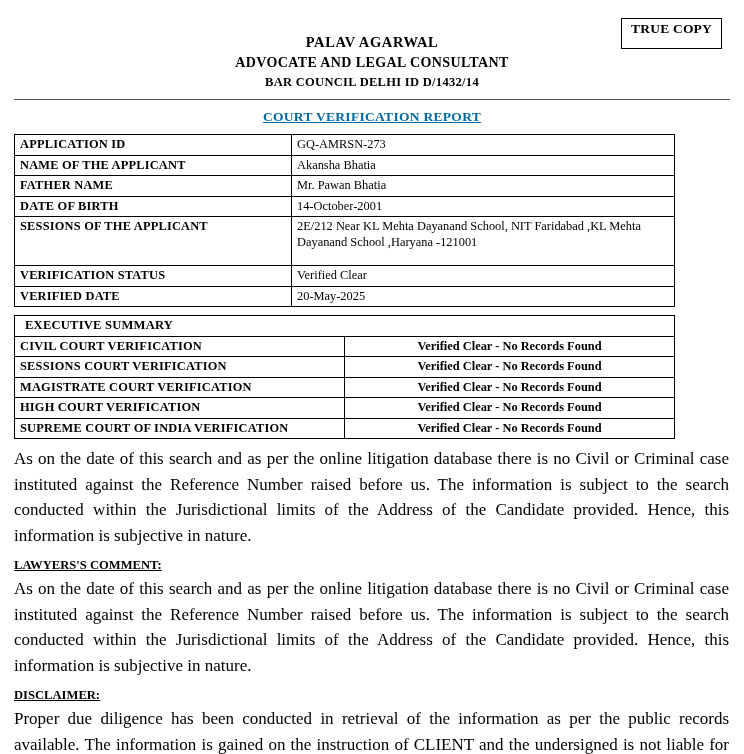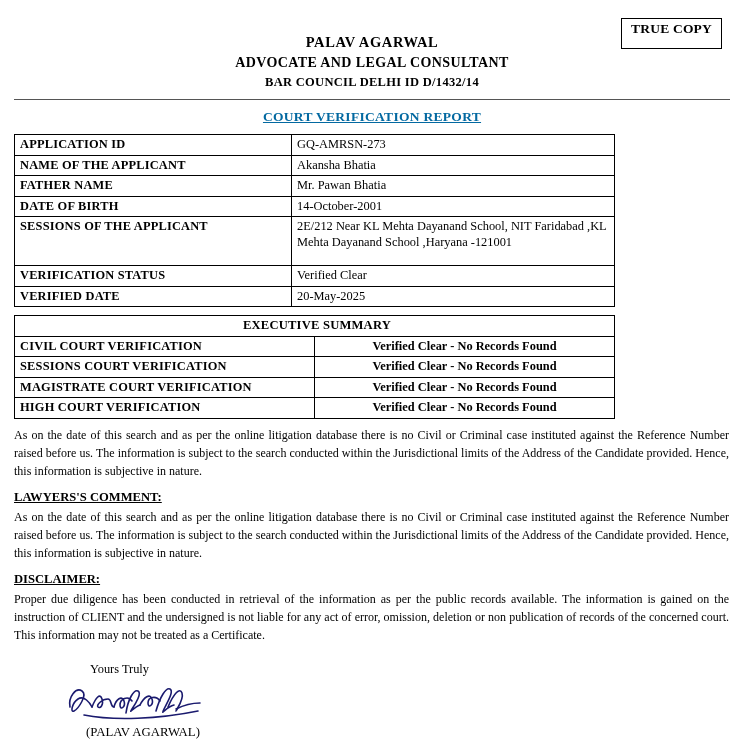--- a/index.html
+++ b/index.html
@@ -64,21 +64,21 @@
     font-size: 13.5px;
     color: #0369a1;
     text-decoration: underline;
     margin-top: 9px;
     margin-bottom: 9px;
     letter-spacing: .3px;
   }
   
   table {
     border-collapse: collapse;
-    width: 601px;
+    width: 661px;
     margin: 0 14px;
     table-layout: fixed;
   }
   table td, table th {
     border: 1px solid #000;
     padding: 2px 5px;
     font-size: 12.4px;
     vertical-align: top;
     line-height: 1.25;
   }
@@ -87,21 +87,20 @@
     font-weight: bold;
     letter-spacing: .2px;
   }
   .details-table td.value {
     font-weight: normal;
   }
   .addr-row td { height: 44px; }
 
   .summary-table { margin-top: 8px; }
   .summary-table .summary-head {
-    text-align: center;
     font-weight: bold;
     font-size: 12.6px;
     letter-spacing: .2px;
     padding-left: 10px;
   }
   .summary-table td.s-label {
     width: 266px;
     font-weight: bold;
     letter-spacing: .2px;
   }
@@ -116,21 +115,21 @@
   }
   .sec-title {
     font-weight: bold;
     font-size: 12.6px;
     text-decoration: underline;
     margin-top: 10px;
     margin-bottom: 3px;
   }
   .sec-title.first { margin-top: 4px; }
   .sec-body {
-    font-size: 12px;
+    font-size: 17px;
     line-height: 1.5;
     text-align: justify;
   }
   
   .sig-area {
     margin: 18px 14px 0 62px;
   }
   .yours {
     font-size: 12.4px;
     margin-bottom: 4px;
@@ -205,20 +204,24 @@
       <tr>
         <td class="s-label">SESSIONS COURT VERIFICATION</td>
         <td class="s-value">Verified Clear - No Records Found</td>
       </tr>
       <tr>
         <td class="s-label">MAGISTRATE COURT VERIFICATION</td>
         <td class="s-value">Verified Clear - No Records Found</td>
       </tr>
       <tr>
         <td class="s-label">HIGH COURT VERIFICATION</td>
+        <td class="s-value">Verified Clear - No Records Found</td>
+      </tr>
+      <tr>
+        <td class="s-label">SUPREME COURT OF INDIA VERIFICATION</td>
         <td class="s-value">Verified Clear - No Records Found</td>
       </tr>
     </tbody>
   </table>
 
   <div class="sections">
     <div class="sec-body">As on the date of this search and as per the online litigation database there is no Civil or Criminal case instituted against the Reference Number raised before us. The information is subject to the search conducted within the Jurisdictional limits of the Address of the Candidate provided. Hence, this information is subjective in nature.</div>
 
     <div class="sec-title">LAWYERS'S COMMENT:</div>
     <div class="sec-body">As on the date of this search and as per the online litigation database there is no Civil or Criminal case instituted against the Reference Number raised before us. The information is subject to the search conducted within the Jurisdictional limits of the Address of the Candidate provided. Hence, this information is subjective in nature.</div>

